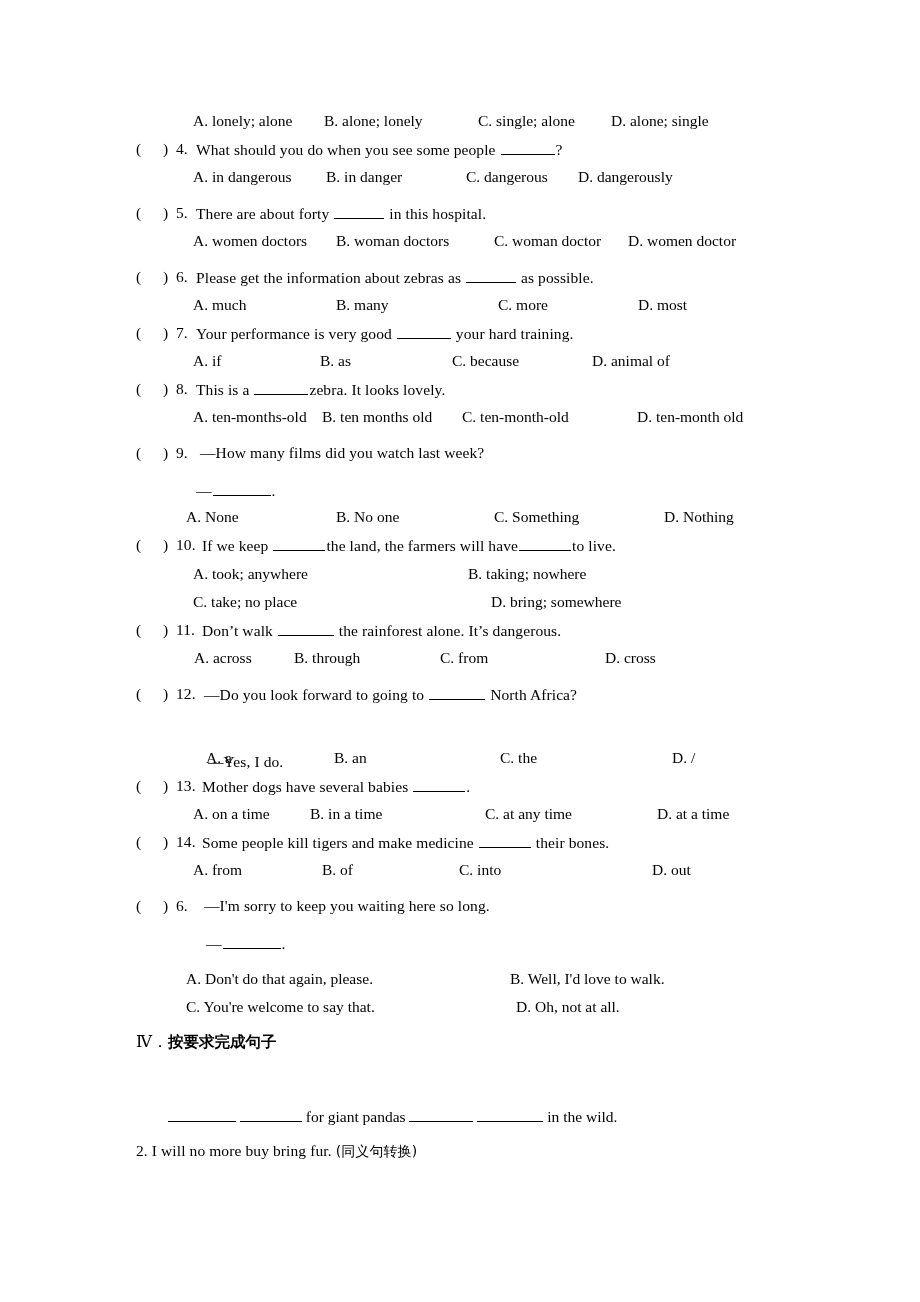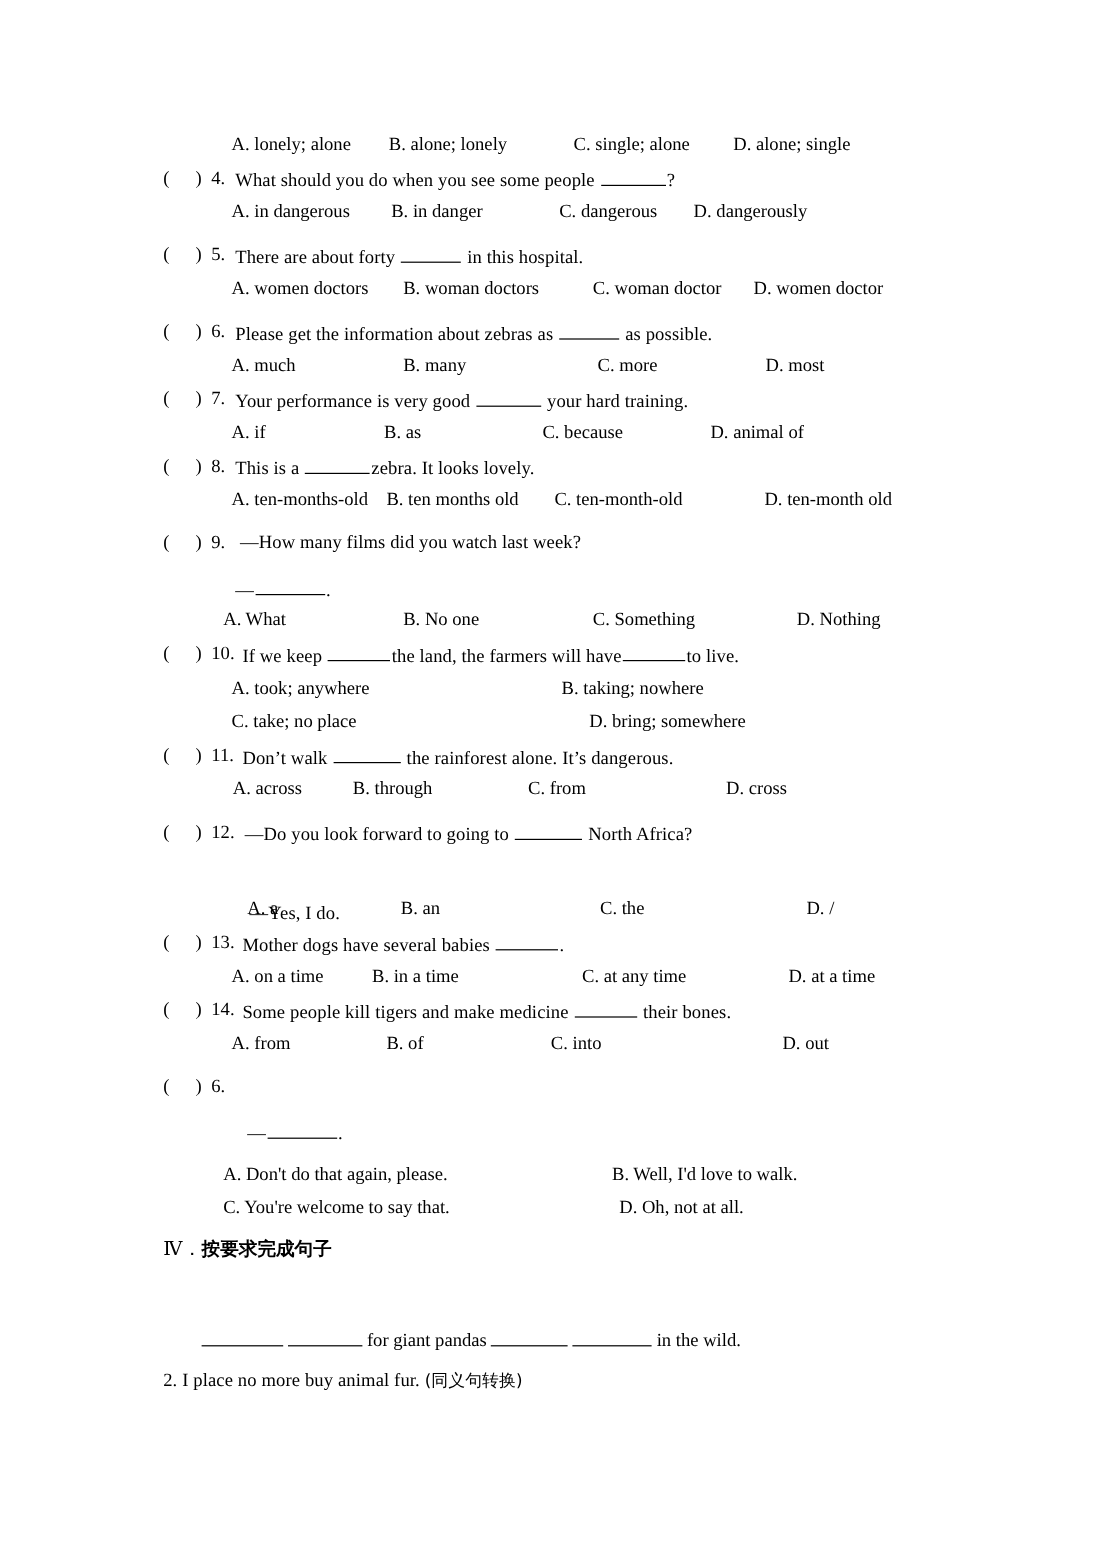--- a/index.html
+++ b/index.html
@@ -133,21 +133,21 @@
   <div class="opt" style="left:193px; top:408px;">A. ten-months-old</div>
   <div class="opt" style="left:322px; top:408px;">B. ten months old</div>
   <div class="opt" style="left:462px; top:408px;">C. ten-month-old</div>
   <div class="opt" style="left:637px; top:408px;">D. ten-month old</div>
 
   <div class="stem-marker" style="left:136px; top:444px;">(</div>
   <div class="stem-marker" style="left:163px; top:444px;">)</div>
   <div class="ln" style="left:176px; top:444px;">9.</div>
   <div class="ln" style="left:200px; top:444px;">—How many films did you watch last week?</div>
   <div class="ln" style="left:196px; top:481px;"><span>—</span><span class="blank" style="width:58px"></span><span>.</span></div>
-  <div class="opt" style="left:186px; top:508px;">A. What</div>
+  <div class="opt" style="left:186px; top:508px;">A. None</div>
   <div class="opt" style="left:336px; top:508px;text-align:right;">B. No one</div>
   <div class="opt" style="left:494px; top:508px;">C. Something</div>
   <div class="opt" style="left:664px; top:508px;">D. Nothing</div>
 
   <div class="stem-marker" style="left:136px; top:536px;">(</div>
   <div class="stem-marker" style="left:163px; top:536px;">)</div>
   <div class="ln" style="left:176px; top:536px;">10.</div>
   <div class="ln" style="left:202px; top:536px;"><span>If we keep </span><span class="blank" style="width:52px"></span><span>the land, the farmers will have</span><span class="blank" style="width:52px"></span><span>to live.</span></div>
   <div class="opt" style="left:193px; top:565px;">A. took; anywhere</div>
   <div class="opt" style="left:468px; top:565px;">B. taking; nowhere</div>
@@ -187,26 +187,27 @@
   <div class="ln" style="left:176px; top:833px;">14.</div>
   <div class="ln" style="left:202px; top:833px;"><span>Some people kill tigers and make medicine </span><span class="blank" style="width:52px"></span><span> their bones.</span></div>
   <div class="opt" style="left:193px; top:861px;">A. from</div>
   <div class="opt" style="left:322px; top:861px;">B. of</div>
   <div class="opt" style="left:459px; top:861px;">C. into</div>
   <div class="opt" style="left:652px; top:861px;">D. out</div>
 
   <div class="stem-marker" style="left:136px; top:897px;">(</div>
   <div class="stem-marker" style="left:163px; top:897px;">)</div>
   <div class="ln" style="left:176px; top:897px;">6.</div>
+  <div class="ln" style="left:204px; top:897px;">—I'm sorry to keep you waiting here so long.</div>
   <div class="ln" style="left:206px; top:934px;"><span>—</span><span class="blank" style="width:58px"></span><span>.</span></div>
   <div class="opt" style="left:186px; top:970px;">A. Don't do that again, please.</div>
   <div class="opt" style="left:510px; top:970px;">B. Well, I'd love to walk.</div>
   <div class="opt" style="left:186px; top:998px;">C. You're welcome to say that.</div>
   <div class="opt" style="left:516px; top:998px;">D. Oh, not at all.</div>
 
   <div class="sec-head" style="left:136px; top:1032px;"><span class="roman">Ⅳ．</span><span class="cn">按要求完成句子</span></div>
 
 
   <div class="fillline" style="left:168px; top:1107px;"><span class="fb" style="width:68px"></span><span> </span><span class="fb" style="width:62px"></span><span> </span><span>for giant pandas</span><span> </span><span class="fb" style="width:64px"></span><span> </span><span class="fb" style="width:66px"></span><span> </span><span>in the wild.</span></div>
 
-  <div class="ln" style="left:136px; top:1142px;"><span>2.</span><span> </span><span>I place no more buy animal fur.</span><span> </span><span class="cnpar">(同义句转换)</span></div>
+  <div class="ln" style="left:136px; top:1142px;"><span>2.</span><span> </span><span>I will no more buy bring fur.</span><span> </span><span class="cnpar">(同义句转换)</span></div>
 
 </div>
 
 </body></html>

